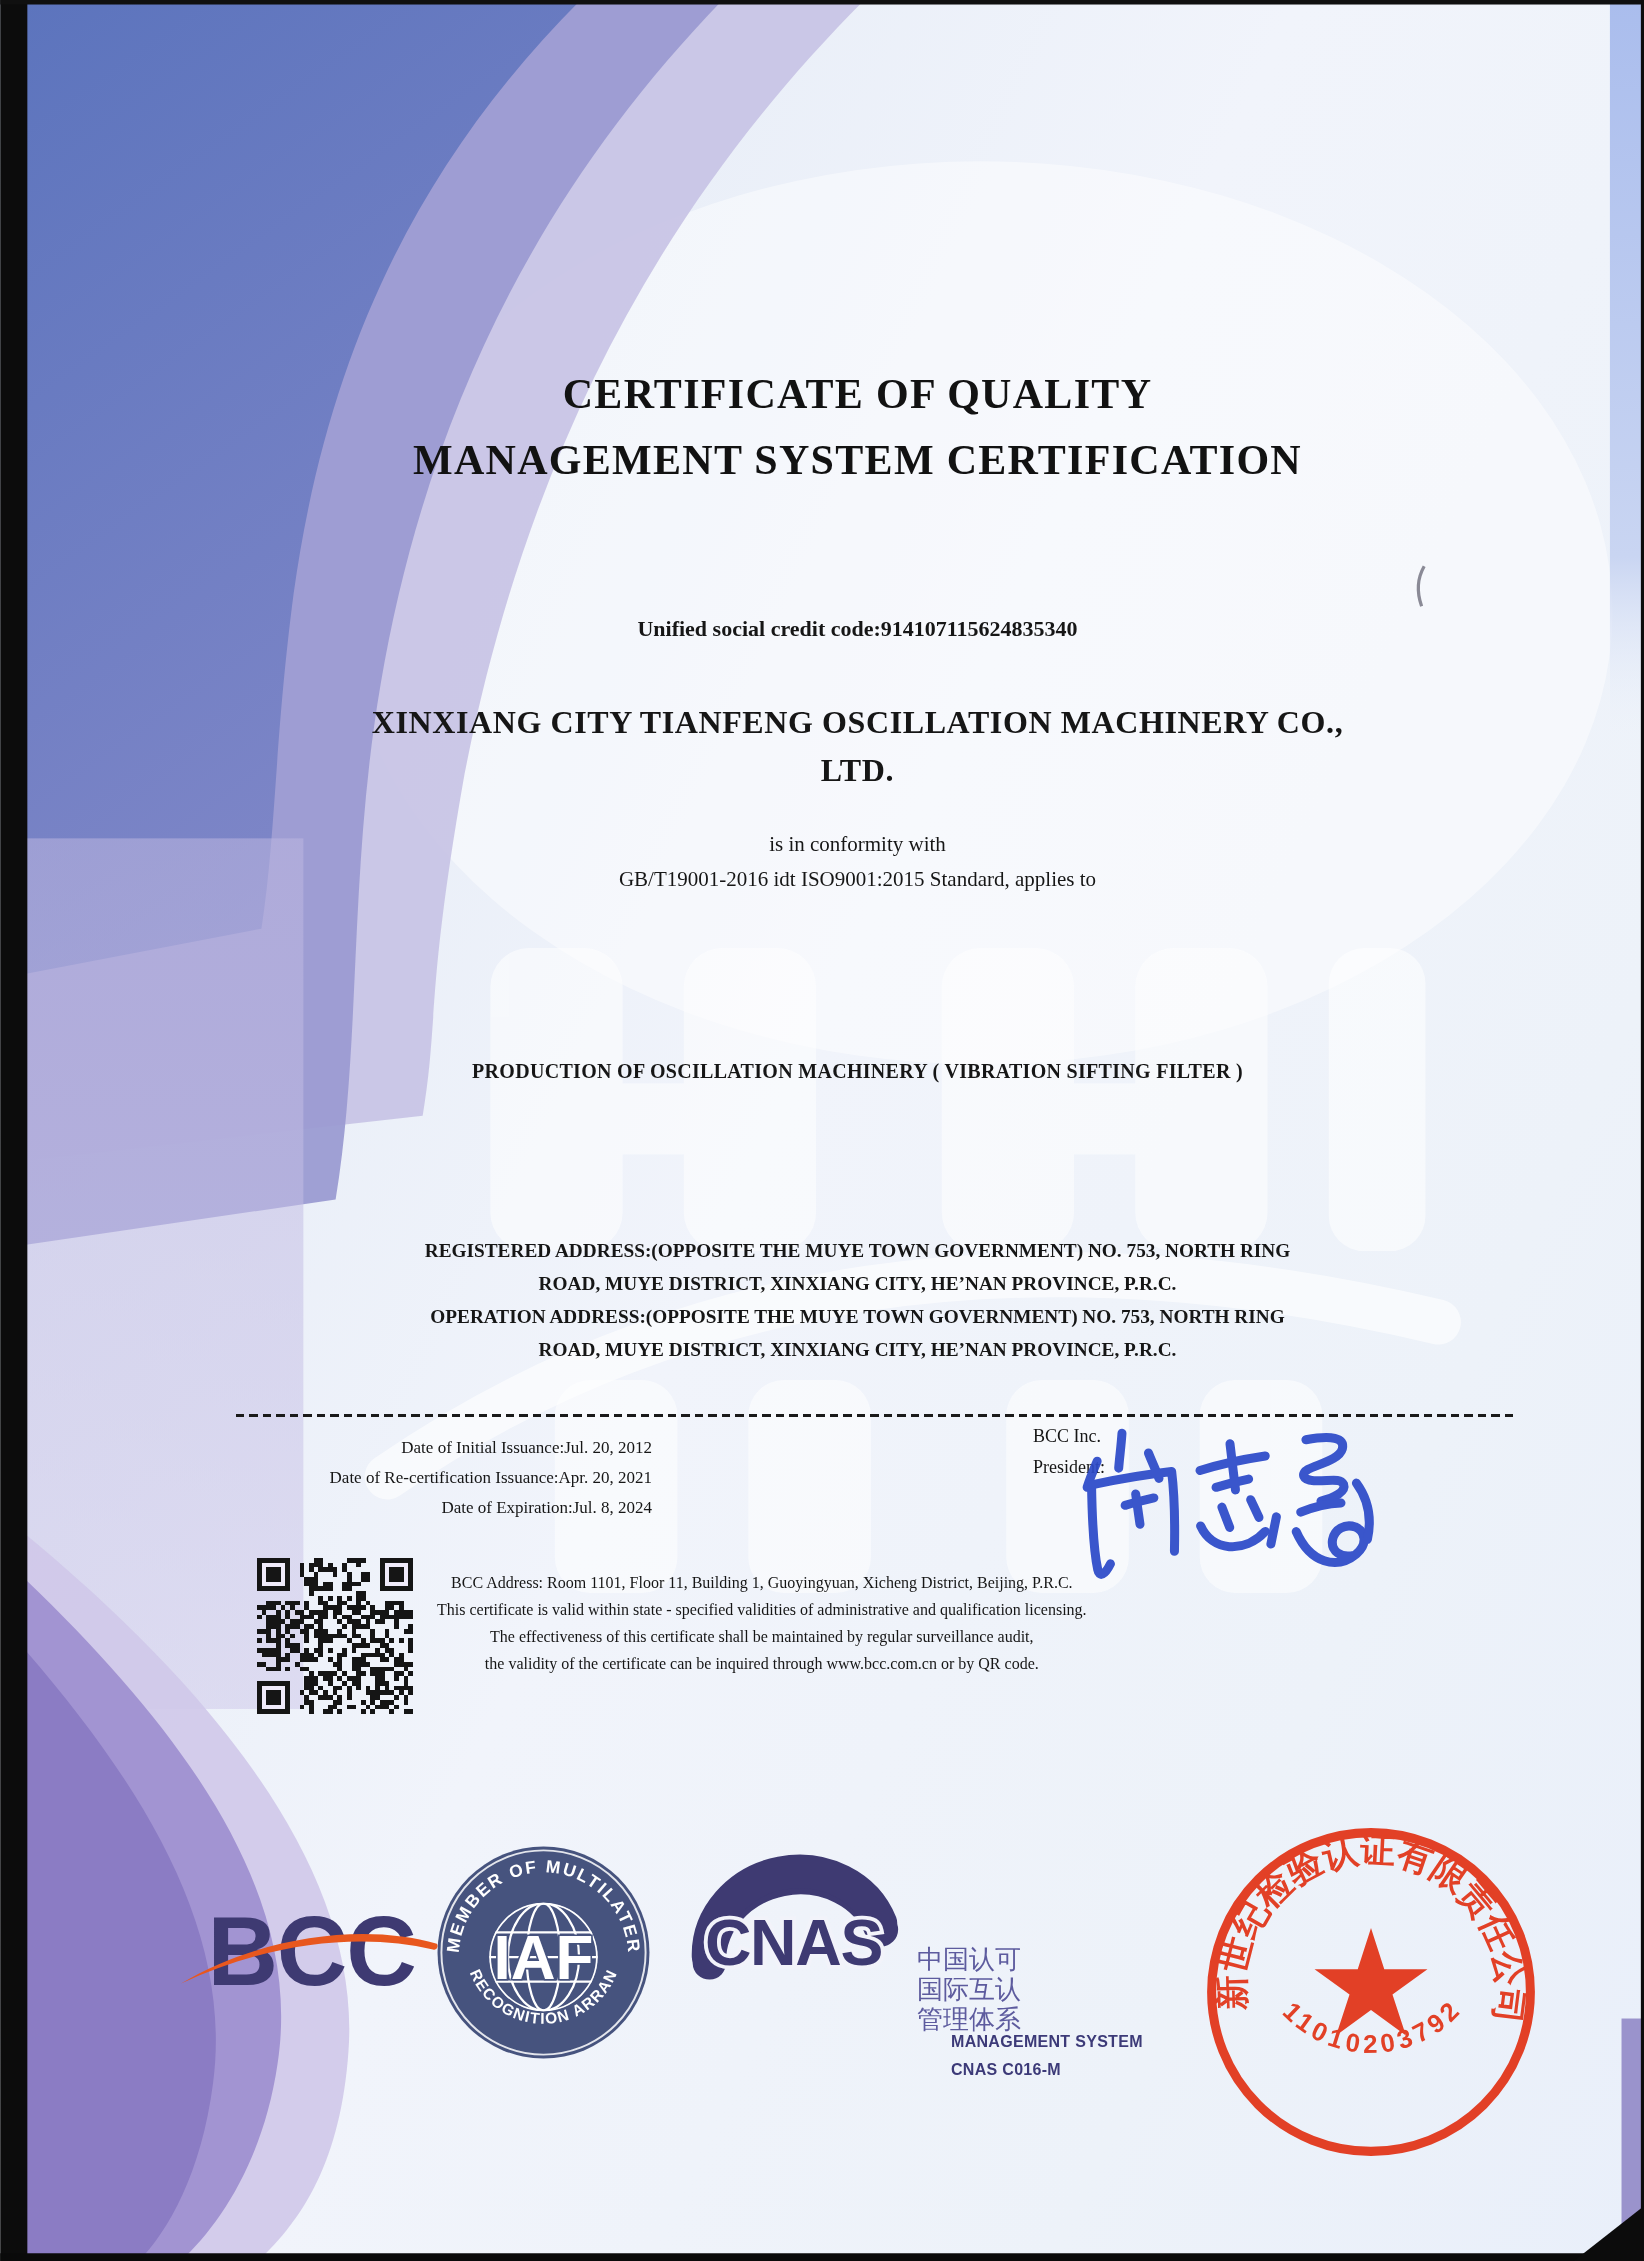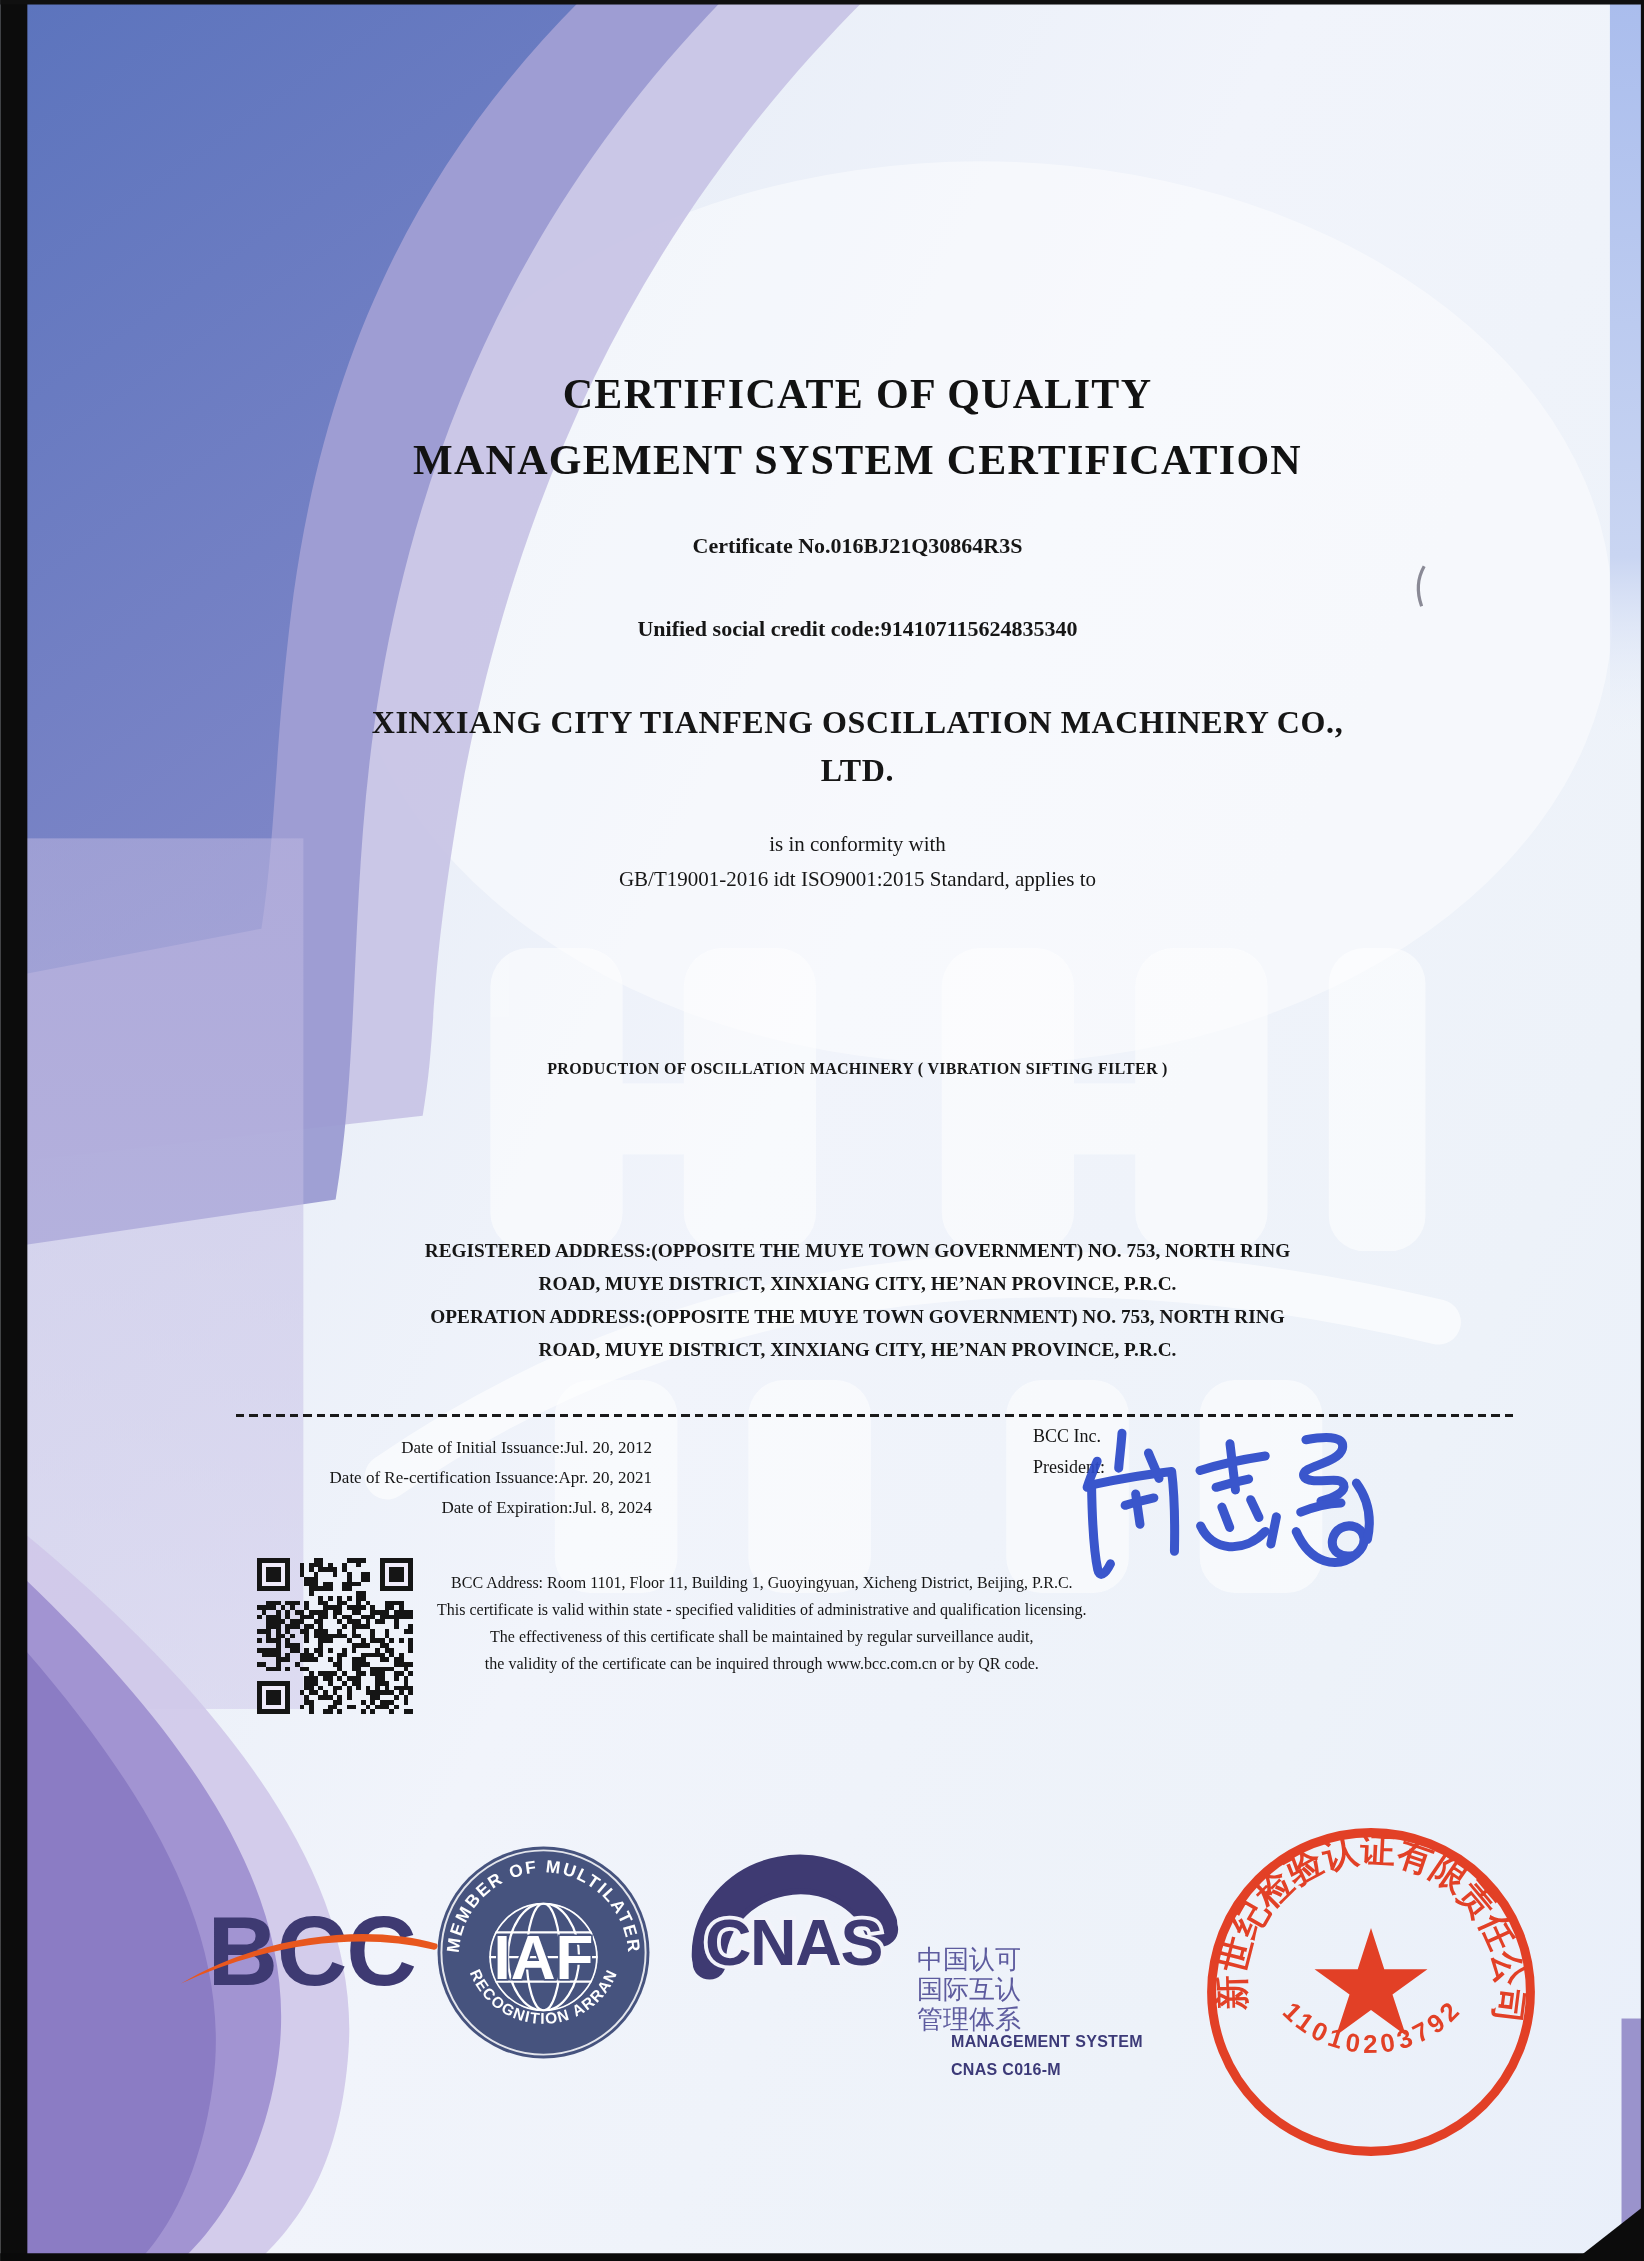--- a/index.html
+++ b/index.html
@@ -12,21 +12,21 @@
     color:#161616;
   }
   #bg{position:absolute;left:0;top:0;z-index:0;}
   .layer{position:absolute;z-index:2;}
   .ctr{position:absolute;left:103px;width:1509px;text-align:center;z-index:2;white-space:nowrap;}
   .title{font-size:42px;font-weight:bold;letter-spacing:1.3px;line-height:66px;color:#121212;}
   .certno{font-size:22px;font-weight:bold;}
   .intro{font-size:21px;}
   .company{font-size:32px;font-weight:bold;line-height:48px;letter-spacing:0.6px;}
   .conform{font-size:21px;}
-  .scope{font-size:16px;font-weight:600;letter-spacing:0.3px;}
+  .scope{font-size:20px;font-weight:600;letter-spacing:0.3px;}
   .addr{font-size:19.3px;font-weight:bold;line-height:33px;}
   .dates{font-size:17px;line-height:30px;text-align:right;}
   .issuer{font-size:18px;line-height:31px;}
   .notes{font-size:16px;line-height:27px;white-space:nowrap;}
   .dotrule{
     position:absolute;left:236px;top:1414px;width:1281px;height:3.2px;z-index:2;
     background:repeating-linear-gradient(90deg,#1a1a1a 0 8.4px,transparent 8.4px 13.5px);
   }
   .cnblock{position:absolute;left:917px;top:1944px;z-index:2;
     font-family:"Liberation Sans",sans-serif;font-size:26px;line-height:30px;color:#5d5b9e;}
@@ -93,21 +93,20 @@
     <rect x="0" y="3494" width="2550" height="12" fill="#0a0a0a"></rect>
     <rect x="2544" y="0" width="6" height="3506" fill="#0c0c0c"></rect>
     <path d="M2550,3420 L2550,3506 L2440,3506 Z" fill="#0c0c0c"></path>
   </svg>
 
   <div class="ctr title" style="top:361px;">
     <div>CERTIFICATE OF QUALITY</div>
     <div>MANAGEMENT SYSTEM CERTIFICATION</div>
   </div>
 
-  <div class="ctr certno" style="top:533px;">Certificate No.016BJ21Q30864R3S</div>
   <div class="ctr certno" style="top:592px;margin-top:24px;">Unified social credit code:914107115624835340</div>
 
 
   <div class="ctr company" style="top:698px;">
     <div>XINXIANG CITY TIANFENG OSCILLATION MACHINERY CO.,</div>
     <div>LTD.</div>
   </div>
 
   <div class="ctr conform" style="top:832px;">is in conformity with</div>
   <div class="ctr conform" style="top:867px;">GB/T19001-2016 idt ISO9001:2015 Standard, applies to</div>

